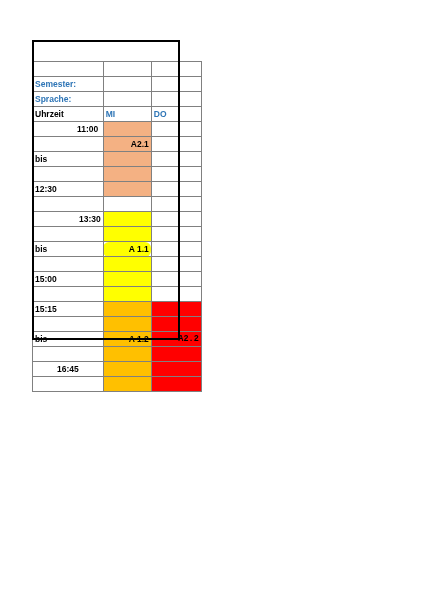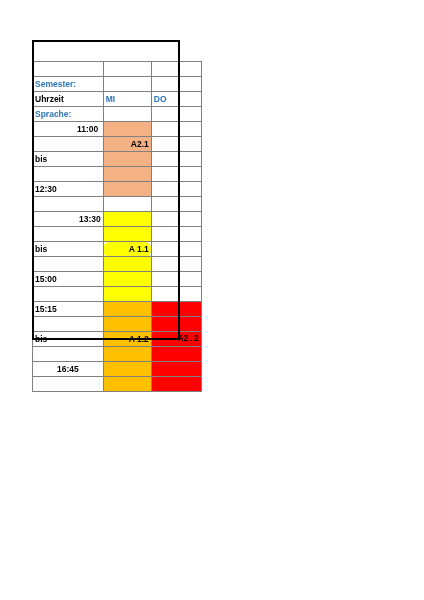--- a/index.html
+++ b/index.html
@@ -85,30 +85,30 @@
           <td style="color: rgb(0, 0, 0);"></td>
           <td style="color: rgb(0, 0, 0);"></td>
           <td style="color: rgb(0, 0, 0);"></td>
         </tr>
         <tr>
           <td style="color: rgb(46, 117, 182);">Semester:</td>
           <td style="color: rgb(0, 0, 0);"></td>
           <td style="color: rgb(0, 0, 0);"></td>
         </tr>
         <tr>
+          <td style="color: rgb(46, 117, 182);">Sprache:</td>
+          <td style="color: rgb(0, 0, 0);"></td>
+          <td style="color: rgb(0, 0, 0);"></td>
+        </tr>
+        <tr>
           <td style="color: rgb(0, 0, 0);">Uhrzeit</td>
           <td style="color: rgb(46, 117, 182);">MI</td>
           <td style="color: rgb(46, 117, 182);">DO</td>
         </tr>
         <tr>
-          <td style="color: rgb(46, 117, 182);">Sprache:</td>
-          <td style="color: rgb(0, 0, 0);"></td>
-          <td style="color: rgb(0, 0, 0);"></td>
-        </tr>
-        <tr>
           <td style="color: rgb(0, 0, 0); padding-left: 44px;">11:00</td>
           <td class="f-peach" style="color: rgb(0, 0, 0);"></td>
           <td style="color: rgb(0, 0, 0);"></td>
         </tr>
         <tr>
           <td style="color: rgb(0, 0, 0);"></td>
           <td class="f-peach" style="color: rgb(0, 0, 0);">A2.1</td>
           <td style="color: rgb(0, 0, 0);"></td>
         </tr>
         <tr>

